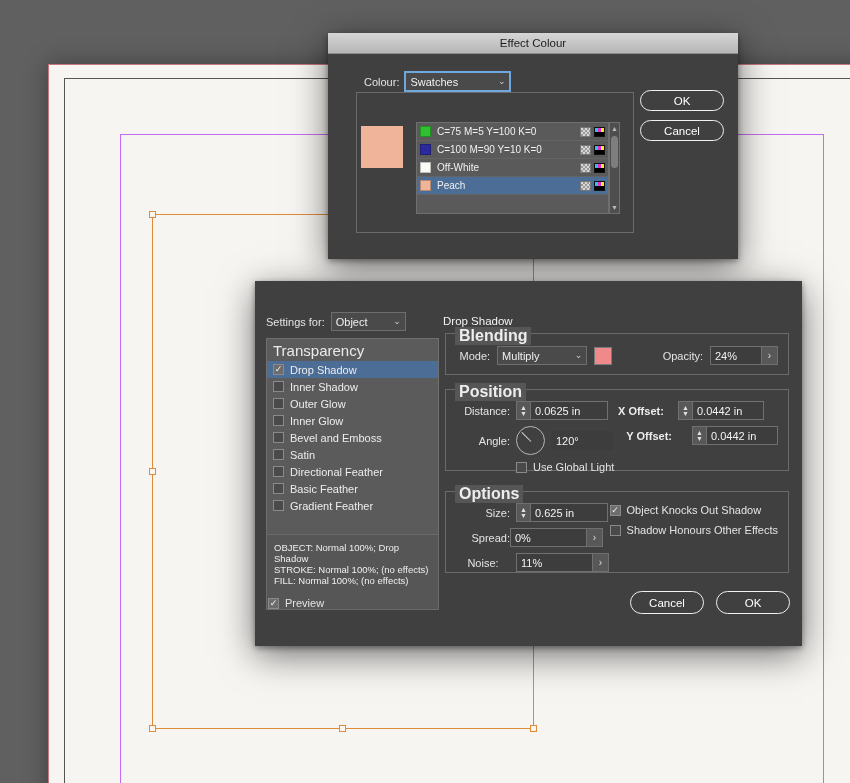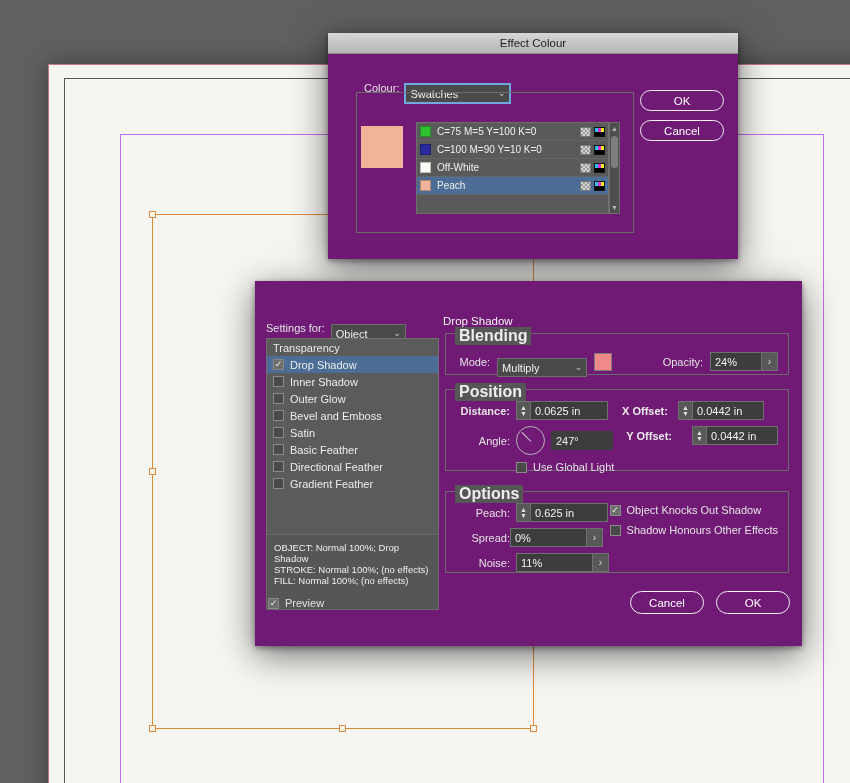--- a/index.html
+++ b/index.html
@@ -57,21 +57,21 @@
   .sh-bl { left:-4px; bottom:-4px; }
   .sh-br { right:-4px; bottom:-4px; }
   .sh-ml { left:-4px; top:50%; margin-top:-4px; }
   .sh-mr { right:-4px; top:50%; margin-top:-4px; }
   .sh-bc { left:50%; margin-left:-4px; bottom:-4px; }
   .sh-tc { left:50%; margin-left:-4px; top:-4px; }
 
   
   .dialog {
     position:absolute;
-    background:#701a75;
+    background:#404040;
     box-shadow: 0 9px 34px rgba(0,0,0,0.55), 0 2px 6px rgba(0,0,0,0.4);
     color:#e9e9e9;
     font-size:11px;
   }
   .titlebar {
     height:21px;
     display:flex; align-items:center; justify-content:center;
     font-size:11.5px;
     font-weight:400;
     user-select:none;
@@ -93,21 +93,20 @@
 
   .select {
     height:19px;
     background:#4a4a4a;
     border:1px solid #6e6e6e;
     color:#f0f0f0;
     display:flex; align-items:center;
     padding:0 4px;
     position:relative;
     font-size:11px;
-    margin-top:12px;
   }
   .select .chev {
     margin-left:auto; padding-left:8px;
     color:#cfcfcf; font-size:9px; line-height:1;
   }
   .select.focus {
     border:1px solid #6fa8dc;
     box-shadow:0 0 0 1px #6fa8dc;
   }
 
@@ -236,21 +235,21 @@
 
   
   #dlg-effects { left:255px; top:281px; width:547px; height:365px; }
   #ef-body { position:relative; height:344px; }
 
   #ef-settings-row { position:absolute; left:11px; top:31px; display:flex; align-items:center; gap:6px; }
   #ef-list {
     position:absolute; left:11px; top:57px; width:173px; height:212px;
     background:#5b5b5b; border:1px solid #6f6f6f;
   }
-  .ef-head { font-size:11px; color:#eaeaea; padding:3px 6px 2px 6px; }
+  .ef-head { font-size:15px; color:#eaeaea; padding:3px 6px 2px 6px; }
   .ef-item {
     height:17px; display:flex; align-items:center; gap:6px;
     padding:0 6px; font-size:11px; color:#ededed;
   }
   .ef-item.sel { background:#4b6d96; }
   #ef-info {
     position:absolute; left:11px; top:253px; width:173px; height:76px;
     background:#565656; border:1px solid #6a6a6a;
     padding:7px 7px; font-size:9.5px; line-height:11px;
     color:#efefef; white-space:pre-line;
@@ -385,33 +384,37 @@
       <div class="ef-item">
         <span class="cb"></span>
         <span>Inner Shadow</span>
       </div>
       <div class="ef-item">
         <span class="cb"></span>
         <span>Outer Glow</span>
       </div>
       <div class="ef-item">
         <span class="cb"></span>
+        <span>Inner Glow</span>
+      </div>
+      <div class="ef-item">
+        <span class="cb"></span>
         <span>Bevel and Emboss</span>
       </div>
       <div class="ef-item">
         <span class="cb"></span>
         <span>Satin</span>
       </div>
       <div class="ef-item">
         <span class="cb"></span>
+        <span>Directional Feather</span>
+      </div>
+      <div class="ef-item">
+        <span class="cb"></span>
         <span>Basic Feather</span>
-      </div>
-      <div class="ef-item">
-        <span class="cb"></span>
-        <span>Directional Feather</span>
       </div>
       <div class="ef-item">
         <span class="cb"></span>
         <span>Gradient Feather</span>
       </div>
     </div>
 
     <div id="ef-info">OBJECT: Normal 100%; Drop Shadow
 STROKE: Normal 100%; (no effects)
 FILL: Normal 100%; (no effects)</div>
@@ -434,43 +437,43 @@
         </div>
       </div>
     </div>
 
     <div class="groupbox" id="gb-position">
       <span class="gb-title">Position</span>
       <div style="display:flex; align-items:flex-start; gap:0; margin-top:-3px;">
 
         <div style="width:196px;">
           <div style="display:flex; align-items:center; gap:6px;">
-            <span class="lbl" style="width:54px; text-align:right;font-weight:bold;">Distance:</span>
+            <span class="lbl" style="width:54px; text-align:right;">Distance:</span>
             <div class="combo">
               <div class="stepper">
                   <span>▲</span>
                   <span>▼</span>
                 </div>
               <div class="field" style="width:78px;">0.0625 in</div>
             </div>
           </div>
           <div style="display:flex; align-items:center; gap:6px; margin-top:6px;">
             <span class="lbl" style="width:54px; text-align:right;">Angle:</span>
             <span class="angle-dial"></span>
-            <div class="field plain" style="width:62px;">247°</div>
+            <div class="field plain" style="width:62px;">120°</div>
           </div>
           <div class="cb-row" style="margin-top:6px; margin-left:60px;">
             <span class="cb"></span>
             <span class="lbl">Use Global Light</span>
           </div>
         </div>
 
         <div style="padding-top:0;">
           <div style="display:flex; align-items:center; gap:6px;">
-            <span class="lbl-b" style="width:54px; text-align:center;">X Offset:</span>
+            <span class="lbl-b" style="width:54px; text-align:left;">X Offset:</span>
             <div class="combo">
               <div class="stepper">
                   <span>▲</span>
                   <span>▼</span>
                 </div>
               <div class="field" style="width:72px;">0.0442 in</div>
             </div>
           </div>
           <div style="display:flex; align-items:center; gap:20px; margin-top:6px;">
             <span class="lbl-b" style="width:54px; text-align:right;">Y Offset:</span>
@@ -484,38 +487,38 @@
           </div>
         </div>
       </div>
     </div>
 
     <div class="groupbox" id="gb-options">
       <span class="gb-title">Options</span>
       <div style="display:flex; align-items:flex-start; margin-top:-3px;">
         <div style="width:196px;">
           <div style="display:flex; align-items:center; gap:6px;">
-            <span class="lbl" style="width:54px; text-align:right;">Peach:</span>
+            <span class="lbl" style="width:54px; text-align:right;">Size:</span>
             <div class="combo">
               <div class="stepper">
                   <span>▲</span>
                   <span>▼</span>
                 </div>
               <div class="field" style="width:78px;">0.625 in</div>
             </div>
           </div>
           <div style="display:flex; align-items:center; margin-top:6px;">
             <span class="lbl" style="width:54px; text-align:right;">Spread:</span>
             <div class="combo">
               <div class="field" style="width:77px;">0%</div>
               <div class="arrowbtn">›</div>
             </div>
           </div>
           <div style="display:flex; align-items:center; gap:6px; margin-top:6px;">
-            <span class="lbl" style="width:54px; text-align:right;">Noise:</span>
+            <span class="lbl" style="width:54px; text-align:center;">Noise:</span>
             <div class="combo">
               <div class="field" style="width:77px;">11%</div>
               <div class="arrowbtn">›</div>
             </div>
           </div>
         </div>
         <div style="padding-top:1px;">
           <div class="cb-row">
             <span class="cb on">✓</span>
             <span class="lbl">Object Knocks Out Shadow</span>

